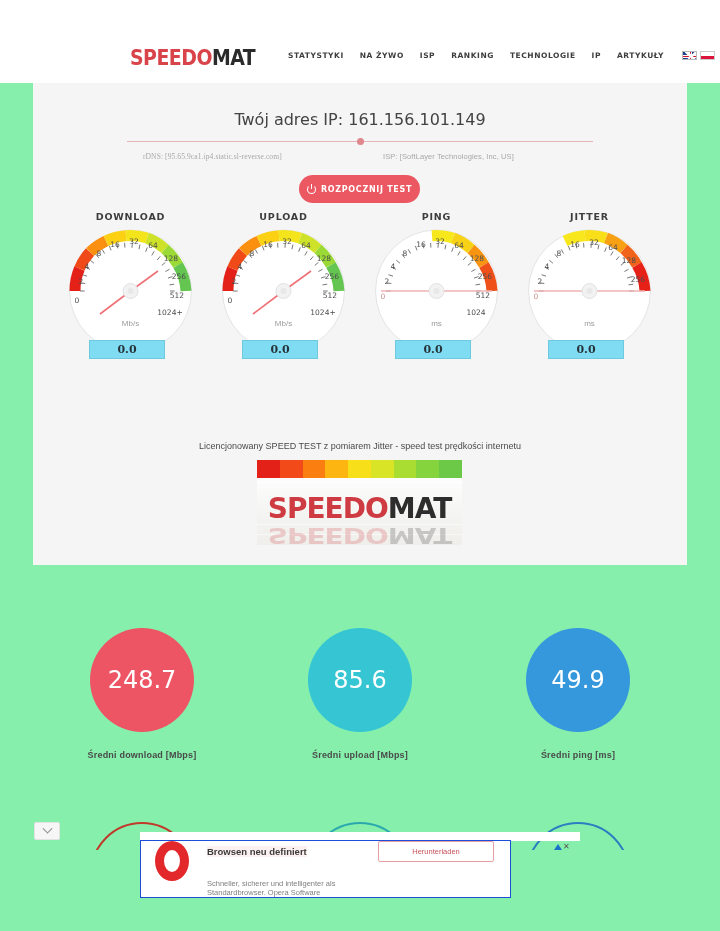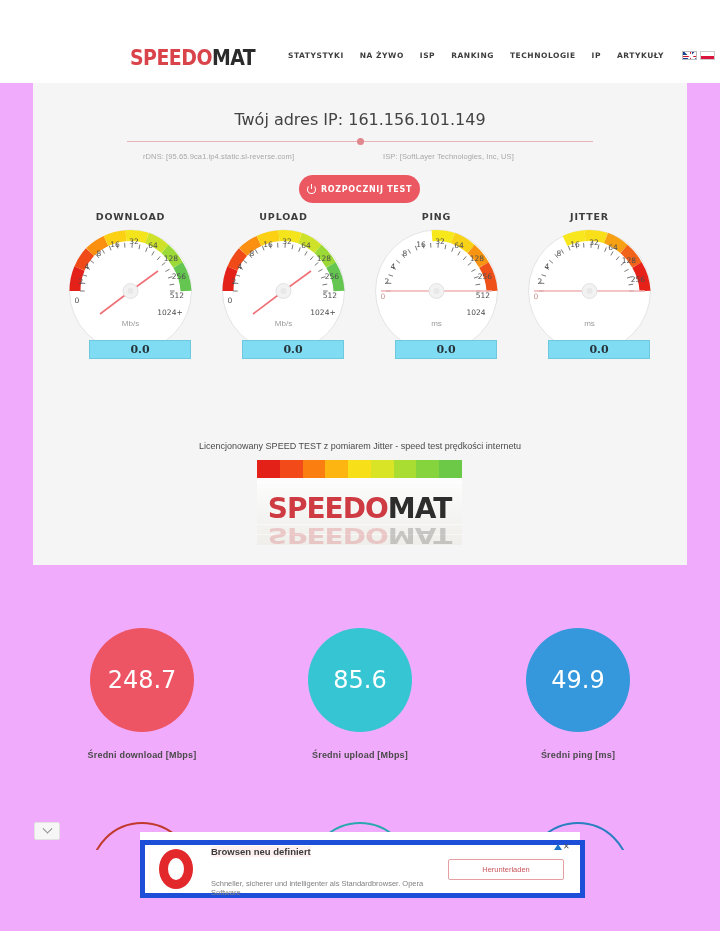--- a/index.html
+++ b/index.html
@@ -6,21 +6,21 @@
   html, body {
     margin: 0; padding: 0;
     width: 720px; height: 931px;
     background: #ffffff;
     font-family: "Liberation Sans", sans-serif;
     overflow: hidden;
   }
   #page {
     position: relative;
     width: 720px; height: 931px;
-    background: #f0abfc;
+    background: #86efac;
   }
 
   
   .header {
     position: absolute; left: 0; top: 0;
     width: 720px; height: 83px;
     background: #ffffff;
   }
   .brand {
     position: absolute; left: 130px; top: 46px;
@@ -80,21 +80,21 @@
     position: absolute; left: 94px; top: 58px; width: 466px; height: 1px;
     background: #e9b4b7;
   }
   .divider-dot {
     position: absolute; left: 324px; top: 55px;
     width: 7px; height: 7px; border-radius: 50%;
     background: #e0868d;
   }
   .meta-left {
     position: absolute; left: 110px; top: 69px;
-    font-size: 7.5px; color: #a8a8a8; letter-spacing: 0.1px;
+    font-size: 7.5px; color: #a8a8a8; letter-spacing: 0.1px; font-family: Liberation Serif, serif;
   }
   .meta-right {
     position: absolute; left: 350px; top: 69px;
     font-size: 7.5px; color: #a8a8a8; letter-spacing: 0.1px;
   }
 
   .start-btn {
     position: absolute; left: 266px; top: 92px;
     width: 121px; height: 28px; border-radius: 14px;
     background: #ec5862;
@@ -126,21 +126,21 @@
     margin-bottom: 4px;
   }
   .gauge-svg-wrap { position: relative; width: 145px; height: 135px; }
   .gauge-svg { position: absolute; left: 0; top: 0; }
   .gauge-unit {
     position: absolute; left: 0; top: 93px; width: 145px;
     text-align: center; font-size: 8px; color: #9b9b9b;
   }
   .gauge-value {
     position: absolute; left: 31px; top: 114px;
-    width: 102px; height: 19px;
+    width: 76px; height: 19px;
     background: #7fdcf2;
     border: 1px solid #6fc9de;
     display: flex; align-items: center; justify-content: center;
     font-size: 11px; font-weight: bold; color: #27333a;
     font-family: "DejaVu Serif", serif;
   }
 
   
   .license-text {
     position: absolute; left: 0; top: 358px; width: 654px;
@@ -218,24 +218,24 @@
   .chev-down {
     width: 7px; height: 7px;
     border-right: 1.4px solid #8a8a8a;
     border-bottom: 1.4px solid #8a8a8a;
     transform: rotate(45deg) translate(-2px,-2px);
   }
 
   
   .ad {
     position: absolute; left: 140px; top: 840px;
-    width: 445px; height: 58px;
+    width: 371px; height: 58px;
     background: #ffffff;
-    border: 5px solid #1d4ed8;
-    display: flex; align-items: center;
+    border: 1px solid #1d4ed8;
+    display: flex; align-items: flex-start;
   }
   .ad-logo {
     width: 62px; display: flex; align-items: center; justify-content: center;
   }
   .opera-o {
     width: 34px; height: 40px; border-radius: 50%;
     border: 9px solid #e2282b;
     background: transparent;
     box-sizing: border-box;
   }

